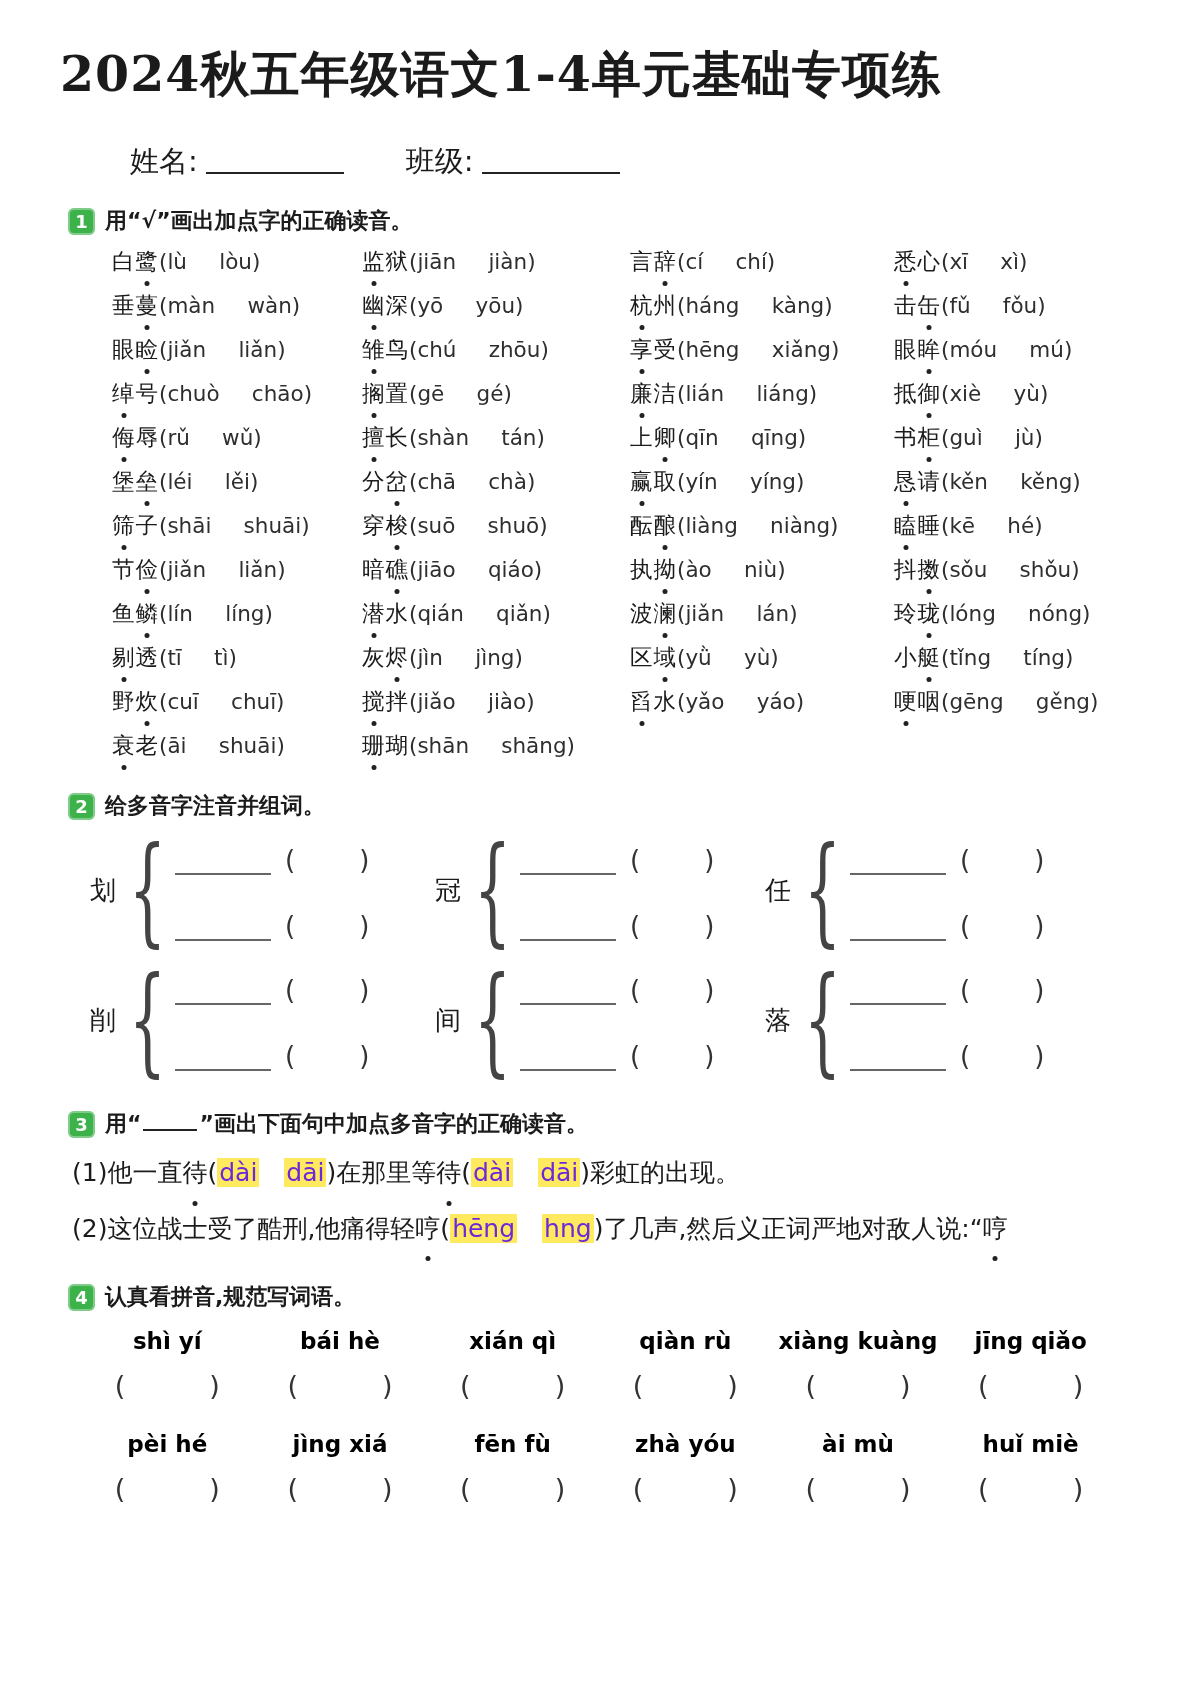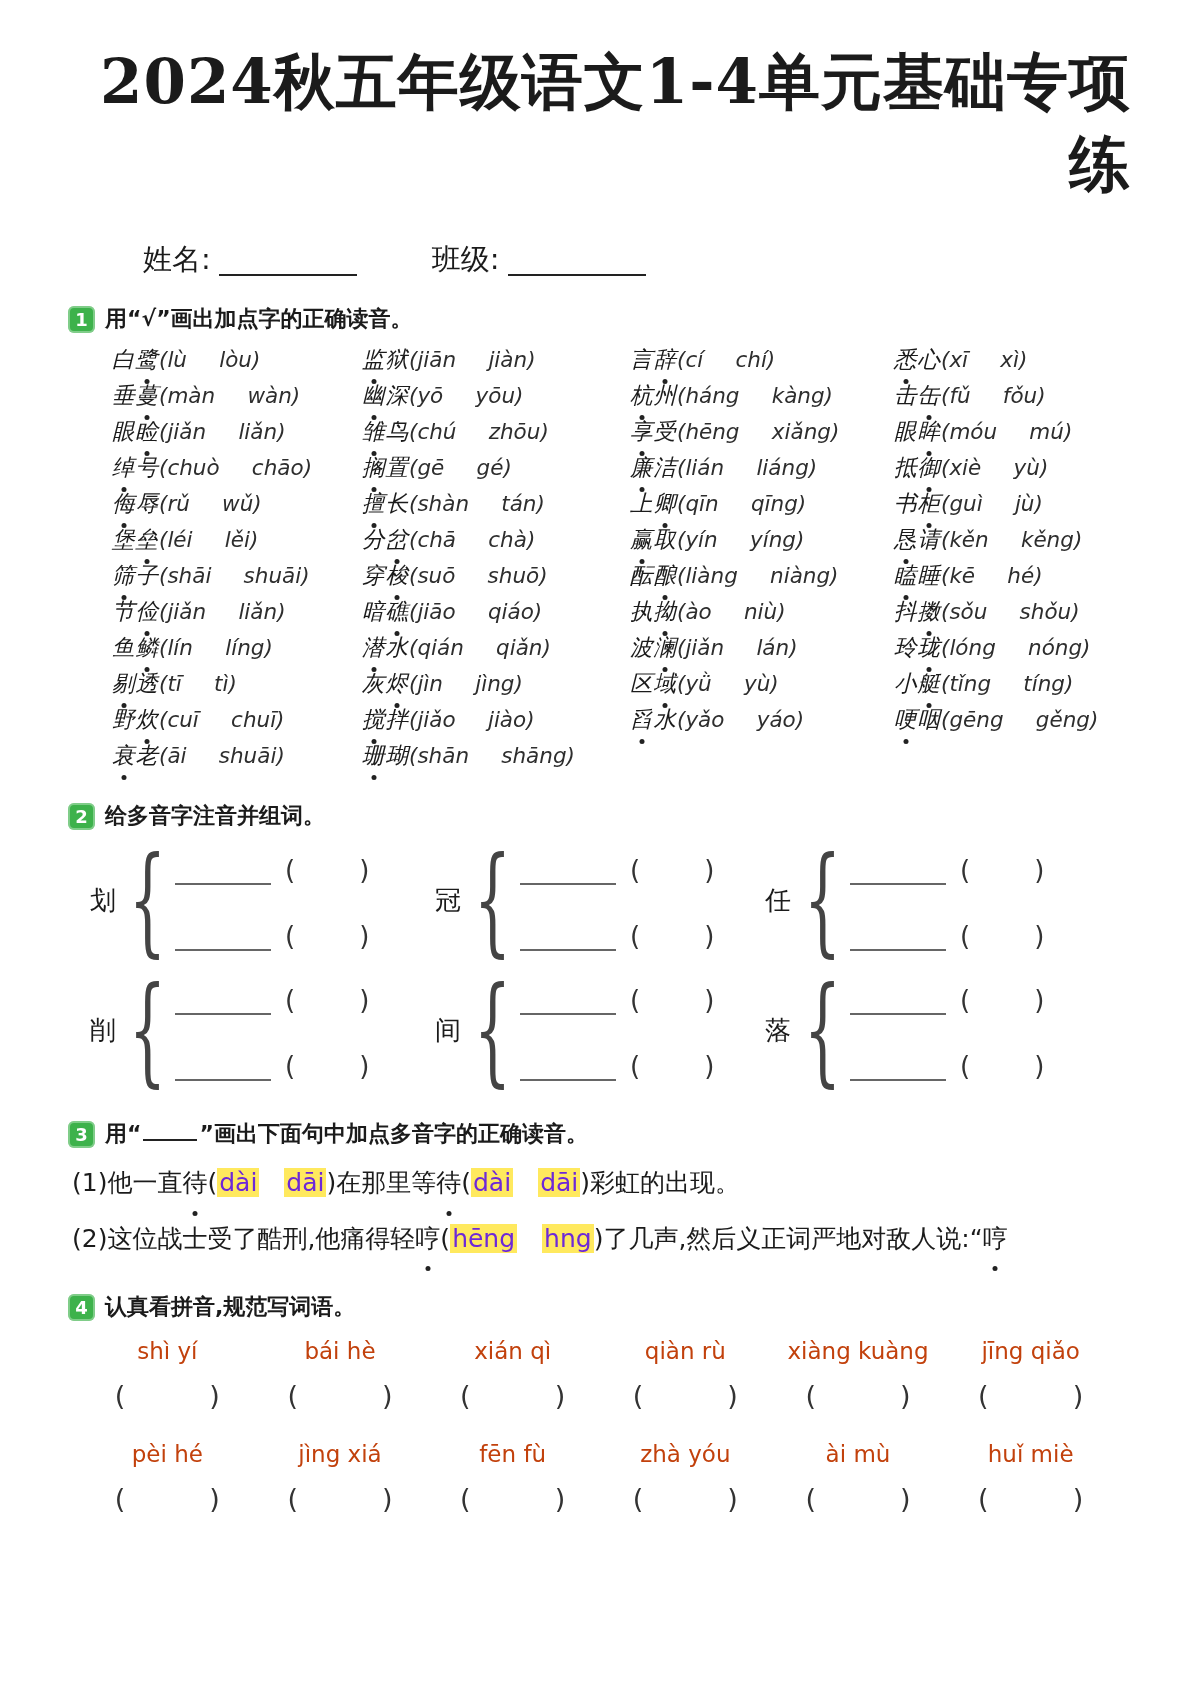--- a/index.html
+++ b/index.html
@@ -4,42 +4,42 @@
 <style>
   html,body{margin:0;padding:0;}
   body{
     width:1191px;height:1684px;background:#ffffff;color:#1b1b1b;
     font-family:"DejaVu Sans","Liberation Sans",sans-serif;
     overflow:hidden;position:relative;
   }
   .page{padding:34px 60px 0 60px;}
   
   .title{
-    text-align:right;font-size:61px;font-weight:700;letter-spacing:1px;
+    text-align:left;font-size:49px;font-weight:700;letter-spacing:1px;
     font-family:"DejaVu Serif","Liberation Serif",serif;margin-top:8px;
   }
   
   .fields{display:flex;margin:34px 0 6px 70px;font-size:29px;}
-  .field{display:flex;align-items:center;margin-right:62px;margin-left:13px;}
+  .field{display:flex;align-items:flex-start;margin-right:62px;}
   .field-label{font-weight:400;}
   .field-blank{display:inline-block;width:138px;height:30px;border-bottom:2px solid #222;margin-left:8px;}
   
   .sec-head{display:flex;align-items:center;margin:24px 0 8px 8px;font-size:22px;font-weight:700;}
   .badge{
     width:27px;height:27px;border-radius:6px;background:#3db24b;color:#fff;
     display:flex;align-items:center;justify-content:center;
     font-size:18px;font-weight:700;margin-right:10px;flex:0 0 auto;
     box-shadow:inset 0 0 0 2px rgba(255,255,255,.35);
   }
   .tblank{display:inline-block;width:54px;height:20px;border-bottom:2px solid #222;margin:0 2px;}
   
   .w-grid{
     margin:10px 0 0 52px;display:grid;
     grid-template-columns:250px 268px 264px auto;
-    row-gap:5px;font-size:22.5px;font-style:italic;
+    row-gap:13px;font-size:22.5px;
   }
   .wcell{white-space:nowrap;}
   .zh{letter-spacing:1px;}
   .py{color:#2e2e2e;font-size:21.5px;}
   .dotc{position:relative;display:inline-block;}
   .dotc::after{
     content:"";position:absolute;left:50%;bottom:-9px;transform:translateX(-50%);
     width:5px;height:5px;border-radius:50%;background:#222;
   }
   
@@ -64,21 +64,21 @@
   .sentence{margin-bottom:8px;}
   .sline.cont{padding-left:42px;}
   .hl{background:#ffe95e;padding:0 2px;color:#6d28d9;}
   
   .p-grid{
     margin:16px 0 0 24px;display:grid;
     grid-template-columns:repeat(6,1fr);
     row-gap:30px;column-gap:6px;width:1030px;
   }
   .pcell{text-align:center;}
-  .py4{font-size:23px;color:#c2410c;margin-bottom:16px;white-space:nowrap;}
+  .py4{font-size:23px;color:#000000;margin-bottom:16px;white-space:nowrap;font-weight:bold;}
   .pr4{font-size:27px;color:#333;display:flex;justify-content:center;gap:84px;}
 </style>
 </head>
 <body>
 
 <div class="page">
 
   <div class="title">2024秋五年级语文1-4单元基础专项练</div>
 
   <div class="fields">

